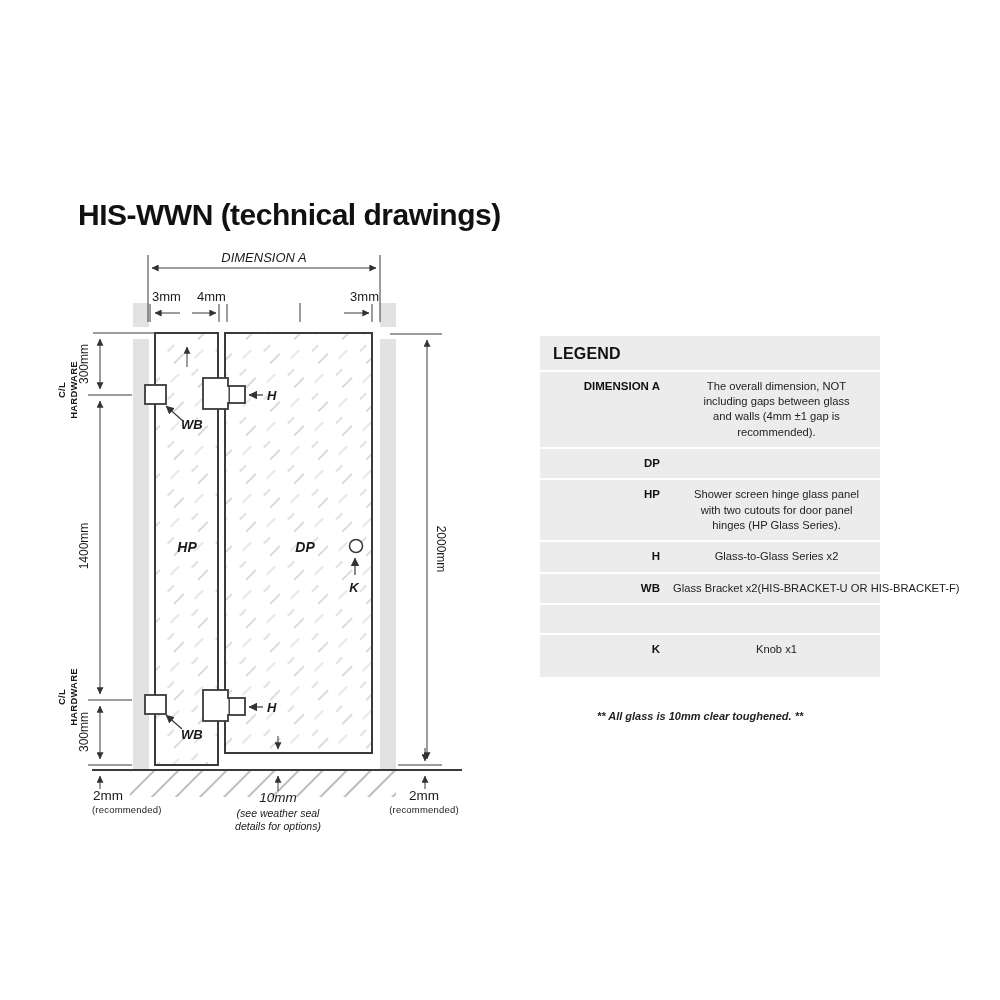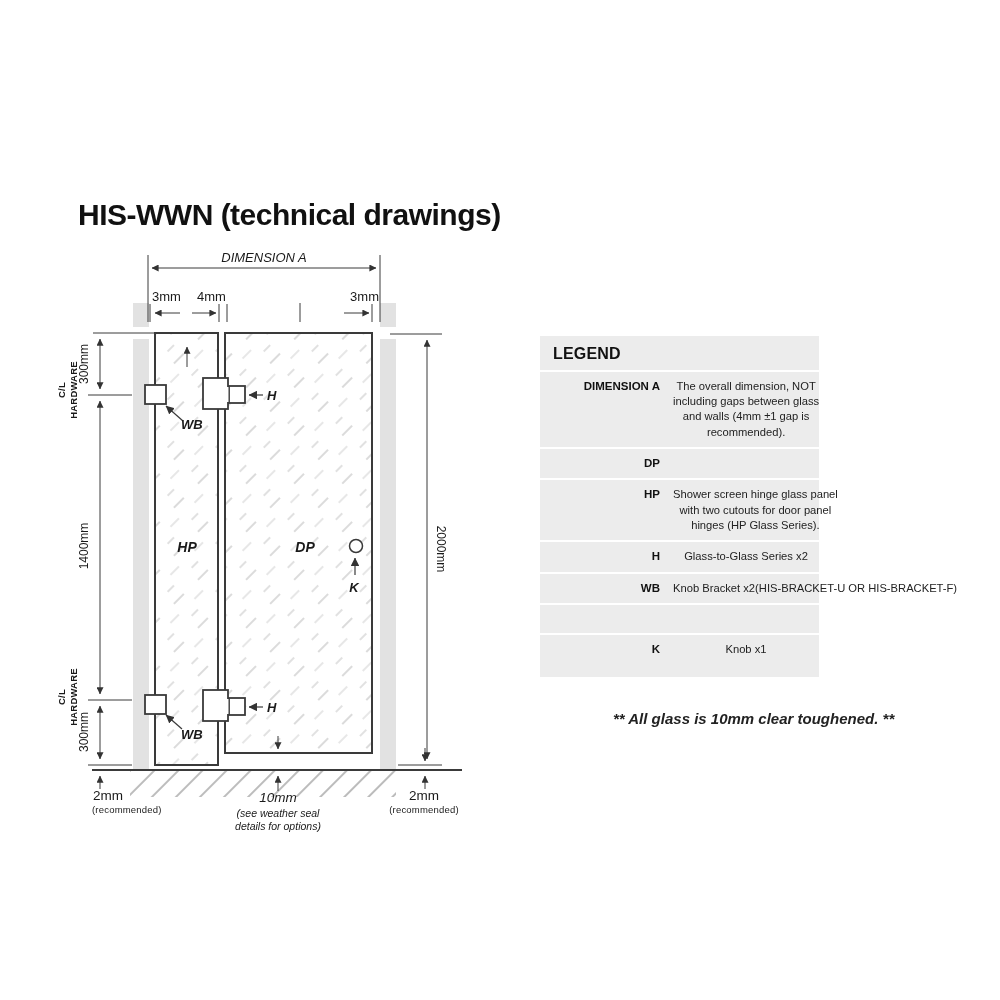--- a/index.html
+++ b/index.html
@@ -14,41 +14,41 @@
   svg{position:absolute;left:0;top:0;}
   svg text{font-family:"Liberation Sans", sans-serif;fill:#1a1a1a;}
   .t12{font-size:12px;}
   .t13{font-size:13px;}
   .t95{font-size:9.5px;font-weight:700;letter-spacing:0.2px;}
   .t135{font-size:13.5px;}
   .ital{font-style:italic;}
   .bital{font-style:italic;font-weight:700;}
   
   .legend{
-    position:absolute;left:540px;top:336px;width:279px;
+    position:absolute;left:540px;top:336px;width:340px;
     background:#ececec;padding-bottom:12px;
   }
   .legend-title{
     font-size:16px;font-weight:700;color:#111;
     padding:9px 0 7px 13px;border-bottom:2px solid #ffffff;letter-spacing:0.2px;
   }
   .lrow{display:flex;border-bottom:2px solid #ffffff;padding:7px 0 7px 0;}
   .lrow:last-child{border-bottom:none;}
   .lrow.empty{min-height:14px;}
   .lterm{
     width:120px;flex:0 0 120px;text-align:right;padding-right:13px;
     font-weight:700;font-size:11.5px;line-height:1.35;color:#111;
   }
   .ldesc{
     flex:1;font-size:11.2px;line-height:1.36;color:#222;
     white-space:pre;overflow:visible;text-align:center;
   }
   .footnote{
     position:absolute;left:597px;top:710px;
-    font-size:15px;font-style:italic;font-weight:700;color:#222;margin-left:16px;
+    font-size:11px;font-style:italic;font-weight:700;color:#222;
   }
 </style>
 </head>
 <body>
 
 <h1 class="page-title">HIS-WWN (technical drawings)</h1>
 
 <svg width="500" height="1000" viewBox="0 0 500 1000">
   <defs>
     <marker id="arr" viewBox="0 0 10 10" refX="9.5" refY="5" markerWidth="7" markerHeight="7" orient="auto-start-reverse">
@@ -192,21 +192,21 @@
     <div class="ldesc">Shower screen hinge glass panel
 with two cutouts for door panel
 hinges (HP Glass Series).</div>
   </div>
   <div class="lrow">
     <div class="lterm">H</div>
     <div class="ldesc">Glass-to-Glass Series x2</div>
   </div>
   <div class="lrow">
     <div class="lterm">WB</div>
-    <div class="ldesc">Knob Bracket x2(HIS-BRACKET-U OR HIS-BRACKET-F)</div>
+    <div class="ldesc">Glass Bracket x2(HIS-BRACKET-U OR HIS-BRACKET-F)</div>
   </div>
   <div class="lrow empty">
     <div class="lterm"></div>
     <div class="ldesc"></div>
   </div>
   <div class="lrow">
     <div class="lterm">K</div>
     <div class="ldesc">Knob x1</div>
   </div>
 </div>

